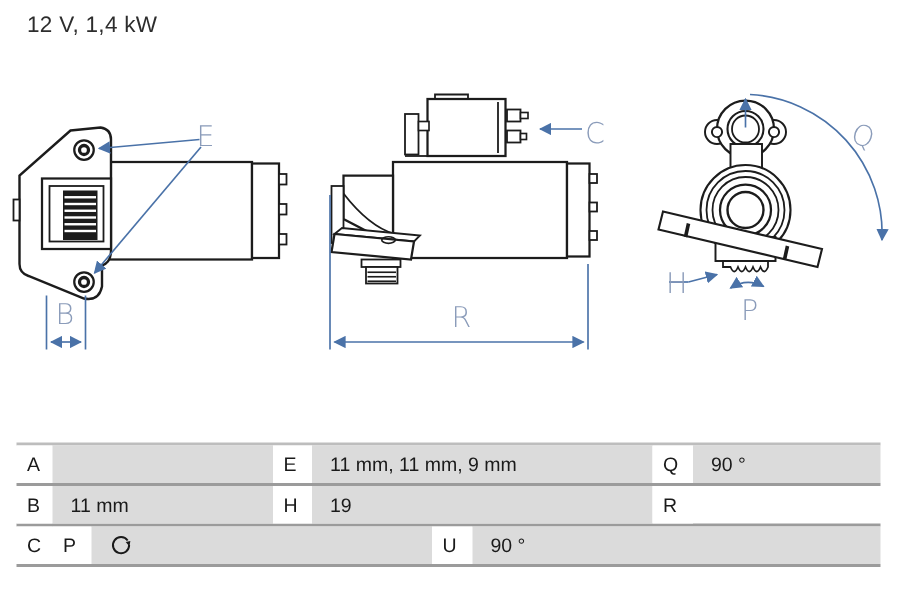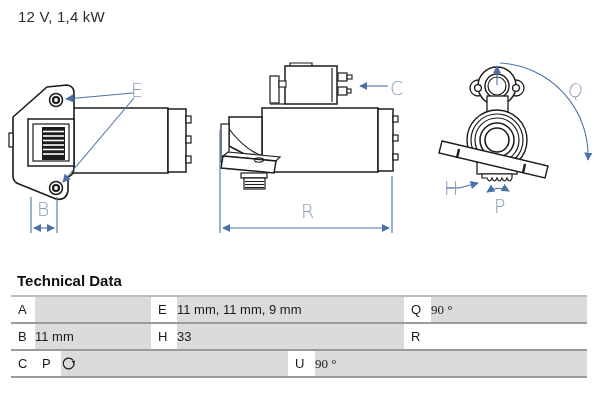--- a/index.html
+++ b/index.html
@@ -5,24 +5,24 @@
   html,body{margin:0;padding:0;background:#fff;}
   .page{position:relative;width:600px;height:400px;background:#ffffff;overflow:hidden;
         font-family:"Liberation Sans","DejaVu Sans",sans-serif;}
   .rating{position:absolute;left:18px;top:8px;font-size:15px;color:#2d2d2d;letter-spacing:.2px;}
   svg.diagram{position:absolute;left:0;top:0;}
   .tech-title{position:absolute;left:17px;top:272px;font-size:15px;font-weight:bold;color:#111;}
   .tech-table{position:absolute;left:11px;top:295px;width:576px;border-top:2px solid #bdbdbd;box-sizing:border-box;}
   .trow{display:flex;height:25px;border-bottom:2px solid #9b9b9b;font-size:13px;color:#1a1a1a;}
   .tcell{box-sizing:border-box;display:flex;align-items:center;}
   .key{background:#ffffff;padding-left:7px;}
-  .val{background:#dbdbdb;padding-left:0;}
-  .k1{width:24px;}.v1{width:116px;}
+  .val{background:#dbdbdb;padding-left:12px;}
+  .k1{width:24px;}.v1{width:147px;}
   .k2{width:26px;}.v2{width:227px;}
-  .k3{width:27px;}.v3{flex:1;font-family:Liberation Serif, serif;}
+  .k3{width:27px;}.v3{flex:1;}
   .blue-label{fill:#8b9cba;font-size:19px;font-family:"DejaVu Sans",sans-serif;font-weight:300;}
 </style>
 </head>
 <body>
 
 <div class="page">
 
   <div class="rating">12 V, 1,4 kW</div>
 
   <svg class="diagram" width="600" height="260" viewBox="0 0 600 260">
@@ -145,38 +145,37 @@
       <path d="M500,63 A93,93 0 0 1 588,160" marker-end="url(#arrB)"></path>
       <line x1="446" y1="188" x2="459" y2="188"></line>
       <line x1="459" y1="188" x2="478" y2="183" marker-end="url(#arrB)"></line>
       <path d="M487,192 Q498,185 509,191" marker-start="url(#arrB)" marker-end="url(#arrB)"></path>
       <text class="blue-label" x="568" y="97" transform="rotate(18 575 90)" stroke="none">Q</text>
       <text class="blue-label" x="444" y="195" stroke="none">H</text>
       <text class="blue-label" x="494" y="213" stroke="none">P</text>
     </g>
   </svg>
 
-  <div class="tech-title">Technical Data</div>
 
   <div class="tech-table">
 
     <div class="trow">
       <div class="tcell key k1">A</div>
       <div class="tcell val v1"></div>
       <div class="tcell key k2">E</div>
       <div class="tcell val v2">11 mm, 11 mm, 9 mm</div>
       <div class="tcell key k3">Q</div>
       <div class="tcell val v3">90 °</div>
     </div>
 
     <div class="trow">
       <div class="tcell key k1">B</div>
       <div class="tcell val v1">11 mm</div>
       <div class="tcell key k2">H</div>
-      <div class="tcell val v2">33</div>
+      <div class="tcell val v2">19</div>
       <div class="tcell key k3">R</div>
     </div>
 
     <div class="trow">
       <div class="tcell key k1">C</div>
       <div class="tcell key k2">P</div>
       <div class="tcell val v2">
         <svg width="15" height="15" viewBox="0 0 15 15">
           <path d="M12.1 4.3 A5.4 5.4 0 1 0 13.1 7.4" fill="none" stroke="#1a1a1a" stroke-width="1.3"></path>
           <path d="M13.9 4.6 L10.8 5.3 L13.3 8.4 Z" fill="#1a1a1a"></path>

